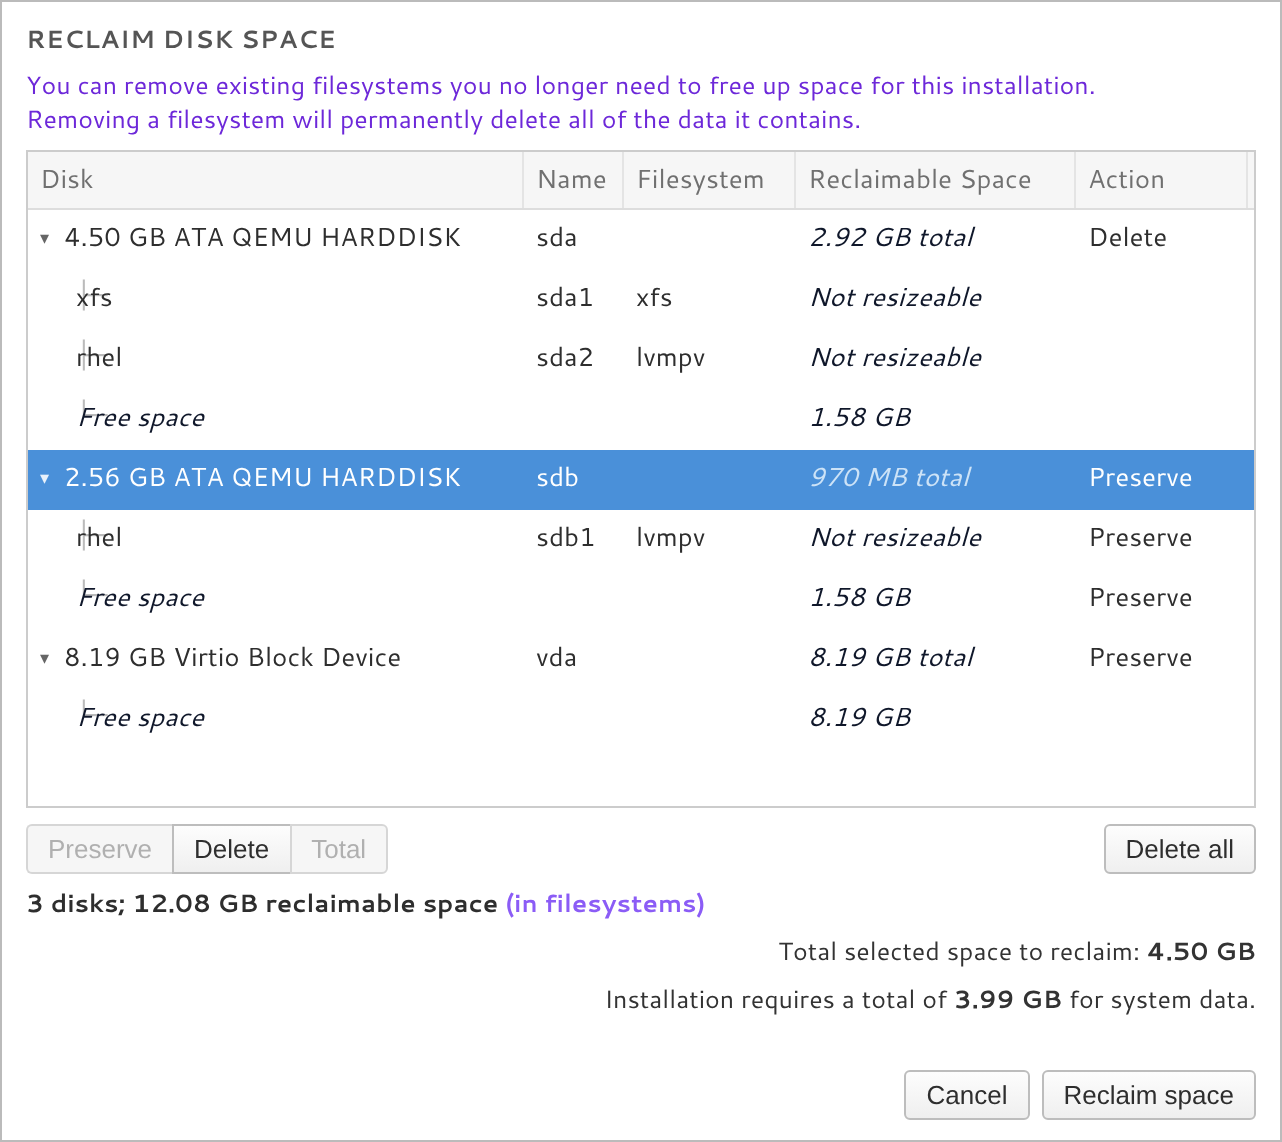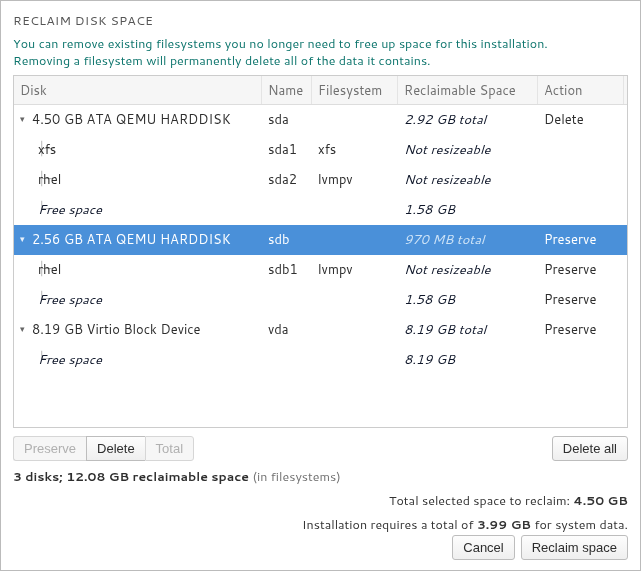--- a/index.html
+++ b/index.html
@@ -9,28 +9,28 @@
   color: #2e2e2e;
   background: #fff;
   width: 641px;
   height: 571px;
   border: 1px solid #bbb;
   padding: 10px 12px;
   display: flex;
   flex-direction: column;
 }
 .title {
-  font-weight: normal;
+  font-weight: bold;
   color: #555;
   font-size: 12.5px;
   margin-bottom: 6px;
   letter-spacing: 0.2px;
 }
 .desc {
-  color: #0f766e;
+  color: #6d28d9;
   font-size: 12.5px;
   line-height: 1.35;
   margin-bottom: 6px;
 }
 .table-wrap {
   border: 1px solid #ccc;
   flex: 1;
   overflow: hidden;
   display: flex;
   flex-direction: column;
@@ -93,24 +93,24 @@
   color: #b0b0b0;
   background: #f6f6f6;
   border-color: #d6d6d6;
   cursor: default;
 }
 .btn-group { display: inline-flex; }
 .btn-group .btn { border-radius: 0; border-right-width: 0; }
 .btn-group .btn:first-child { border-top-left-radius: 3px; border-bottom-left-radius: 3px; }
 .btn-group .btn:last-child  { border-top-right-radius: 3px; border-bottom-right-radius: 3px; border-right-width: 1px; }
 .summary-line { font-size: 12.5px; margin-top: 6px; }
-.summary-line .norm { font-weight: normal; color: #737373; }
+.summary-line .norm { font-weight: bold; color: #8b5cf6; }
 .right-lines { text-align: right; font-size: 12.5px; color: #333; }
 .right-lines div { margin-top: 6px; }
-.actions { display: flex; justify-content: flex-end; gap: 6px; margin-top: 2px; }
+.actions { display: flex; justify-content: flex-end; gap: 6px; margin-top: 26px; }
 </style>
 </head>
 <body>
 
 <div class="title">RECLAIM DISK SPACE</div>
 <div class="desc">
   <span>You can remove existing filesystems you no longer need to free up space for this installation.</span><br>
   <span>Removing a filesystem will permanently delete all of the data it contains.</span>
 </div>
 

